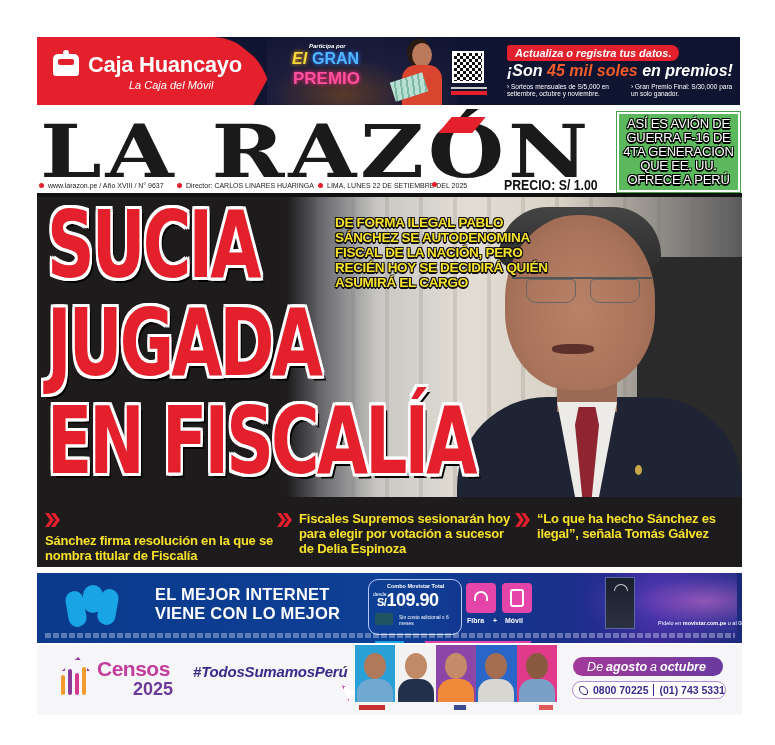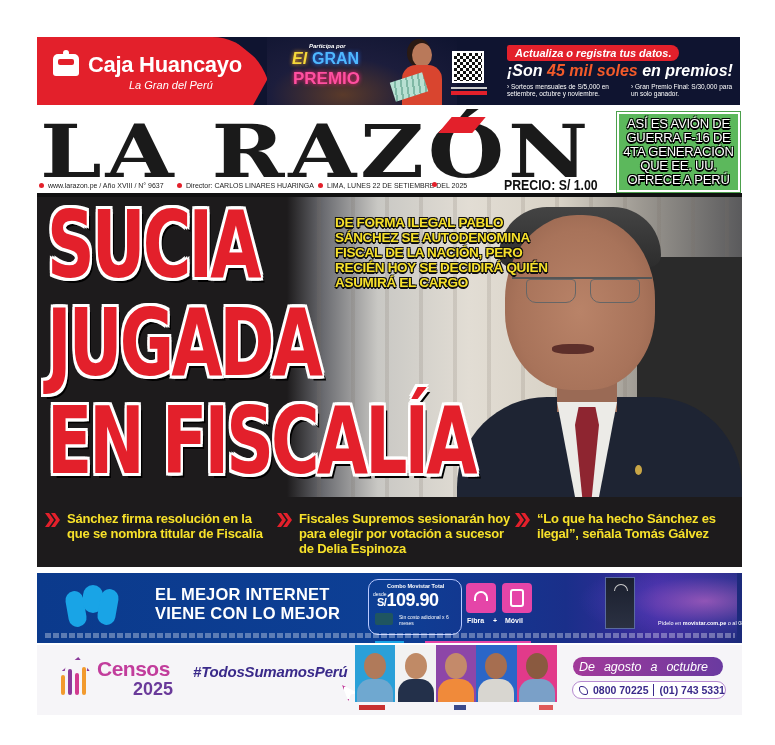--- a/index.html
+++ b/index.html
@@ -72,21 +72,21 @@
   .hero .kicker { position: absolute; left: 298px; top: 18px; width: 220px; color: #f7e12a; font-weight: bold; font-size: 13.5px; line-height: 15px; letter-spacing: -0.3px; text-shadow: -1px -1px 0 #111, 1px -1px 0 #111, -1px 1px 0 #111, 1px 1px 0 #111, 0 1.5px 0 #111; }
 
   
   .bullets { position: absolute; left: 37px; top: 497px; width: 705px; height: 70px; background: #1d1b1c; }
   .bullet { position: absolute; top: 14px; display: flex; gap: 6px; }
   .bullet .chev { width: 16px; height: 14px; margin-top: 2px; position: relative; flex: none; }
   .bullet .chev::before, .bullet .chev::after { content: ""; position: absolute; top: 0; width: 9px; height: 14px; background: #e3202b; clip-path: polygon(0 0, 45% 0, 100% 50%, 45% 100%, 0 100%, 55% 50%); }
   .bullet .chev::before { left: 0; }
   .bullet .chev::after { left: 6px; }
   .bullet .txt { color: #f7e12a; font-weight: bold; font-size: 13px; line-height: 15px; letter-spacing: -0.2px; }
-  .bullet.b1 { left: 8px; width: 230px; }
+  .bullet.b1 { left: 8px; width: 230px; flex-direction: column; }
   .bullet.b2 { left: 240px; width: 240px; }
   .bullet.b3 { left: 478px; width: 220px; }
 
   
   .ad-mov { position: absolute; left: 37px; top: 573px; width: 705px; height: 70px; background: linear-gradient(90deg, #0b3a8c 0%, #0d3f95 50%, #1a2f8a 75%, #3a2a9a 88%, #1b2a7a 100%); overflow: hidden; }
   .ad-mov .m-logo { position: absolute; left: 30px; top: 12px; width: 50px; height: 38px; }
   .ad-mov .m-logo .arc { position: absolute; width: 18px; height: 36px; background: #19a4e6; border-radius: 9px 9px 9px 9px; }
   .ad-mov .m-logo .arc.a1 { left: 0; top: 6px; transform: rotate(-10deg); }
   .ad-mov .m-logo .arc.a2 { left: 16px; top: 0; width: 20px; height: 28px; border-radius: 10px; }
   .ad-mov .m-logo .arc.a3 { left: 32px; top: 4px; transform: rotate(10deg); }
@@ -131,35 +131,35 @@
   .ad-censo .globe { width: 10px; height: 10px; border: 1.2px solid #3a2a8a; border-radius: 50%; position: relative; }
   .ad-censo .globe::before { content: ""; position: absolute; left: 2.5px; top: -1px; width: 3px; height: 10px; border: 1px solid #3a2a8a; border-radius: 50%; }
   .ad-censo .cursor { position: absolute; left: 305px; top: 40px; width: 16px; height: 16px; border: 2px solid #c23d9c; clip-path: polygon(0 0, 100% 50%, 55% 60%, 40% 100%); background: #fff; }
   .ad-censo .photos { position: absolute; left: 318px; top: 0; width: 202px; height: 57px; display: flex; }
   .ad-censo .ph { flex: 1; position: relative; overflow: hidden; }
   .ad-censo .ph .h { position: absolute; left: 50%; top: 8px; width: 22px; height: 26px; margin-left: -11px; background: #b07a5a; border-radius: 50%; }
   .ad-censo .ph .s { position: absolute; left: 50%; top: 34px; width: 36px; height: 30px; margin-left: -18px; border-radius: 14px 14px 0 0; }
   .ad-censo .logos { position: absolute; left: 322px; top: 59px; width: 200px; height: 8px; }
   .ad-censo .logos span { position: absolute; top: 1px; height: 5px; background: #999; }
   .ad-censo .dates { position: absolute; left: 536px; top: 12px; width: 150px; height: 19px; border-radius: 10px; background: linear-gradient(90deg, #a23a9a, #6a3aa0); color: #fff; font-size: 12.5px; font-style: italic; display: flex; align-items: center; justify-content: center; }
-  .ad-censo .dates b { font-weight: normal; margin: 0 9px; }
+  .ad-censo .dates b { font-weight: bold; margin: 0 3px; }
   .ad-censo .phone { position: absolute; left: 535px; top: 36px; width: 154px; height: 18px; border: 1px solid #b68ad0; border-radius: 9px; background: #fff; color: #3a2a8a; font-size: 10.5px; font-weight: bold; display: flex; align-items: center; gap: 5px; padding-left: 6px; }
   .ad-censo .phone .ph-ic { width: 9px; height: 9px; border: 1.5px solid #3a2a8a; border-radius: 2px 6px 2px 6px; }
   .ad-censo .phone .sep { width: 1px; height: 12px; background: #3a2a8a; }
 </style>
 </head>
 <body>
 
 <div class="ad-top">
   <div class="red"></div>
   <div class="logo">
     <span class="logo-icon"></span>
     <span class="brand">Caja Huancayo</span>
   </div>
-  <div class="tag">La Gran del Perú</div>
+  <div class="tag">La Caja del Móvil</div>
   <div class="city"></div>
   <div class="gp-small">Participa por</div>
   <div class="gp-el">El</div>
   <div class="gp-gran">GRAN</div>
   <div class="gp-premio">PREMIO</div>
   <div class="woman">
     <div class="head"></div>
       <div class="body"></div>
       <div class="cash"></div>
   </div>

